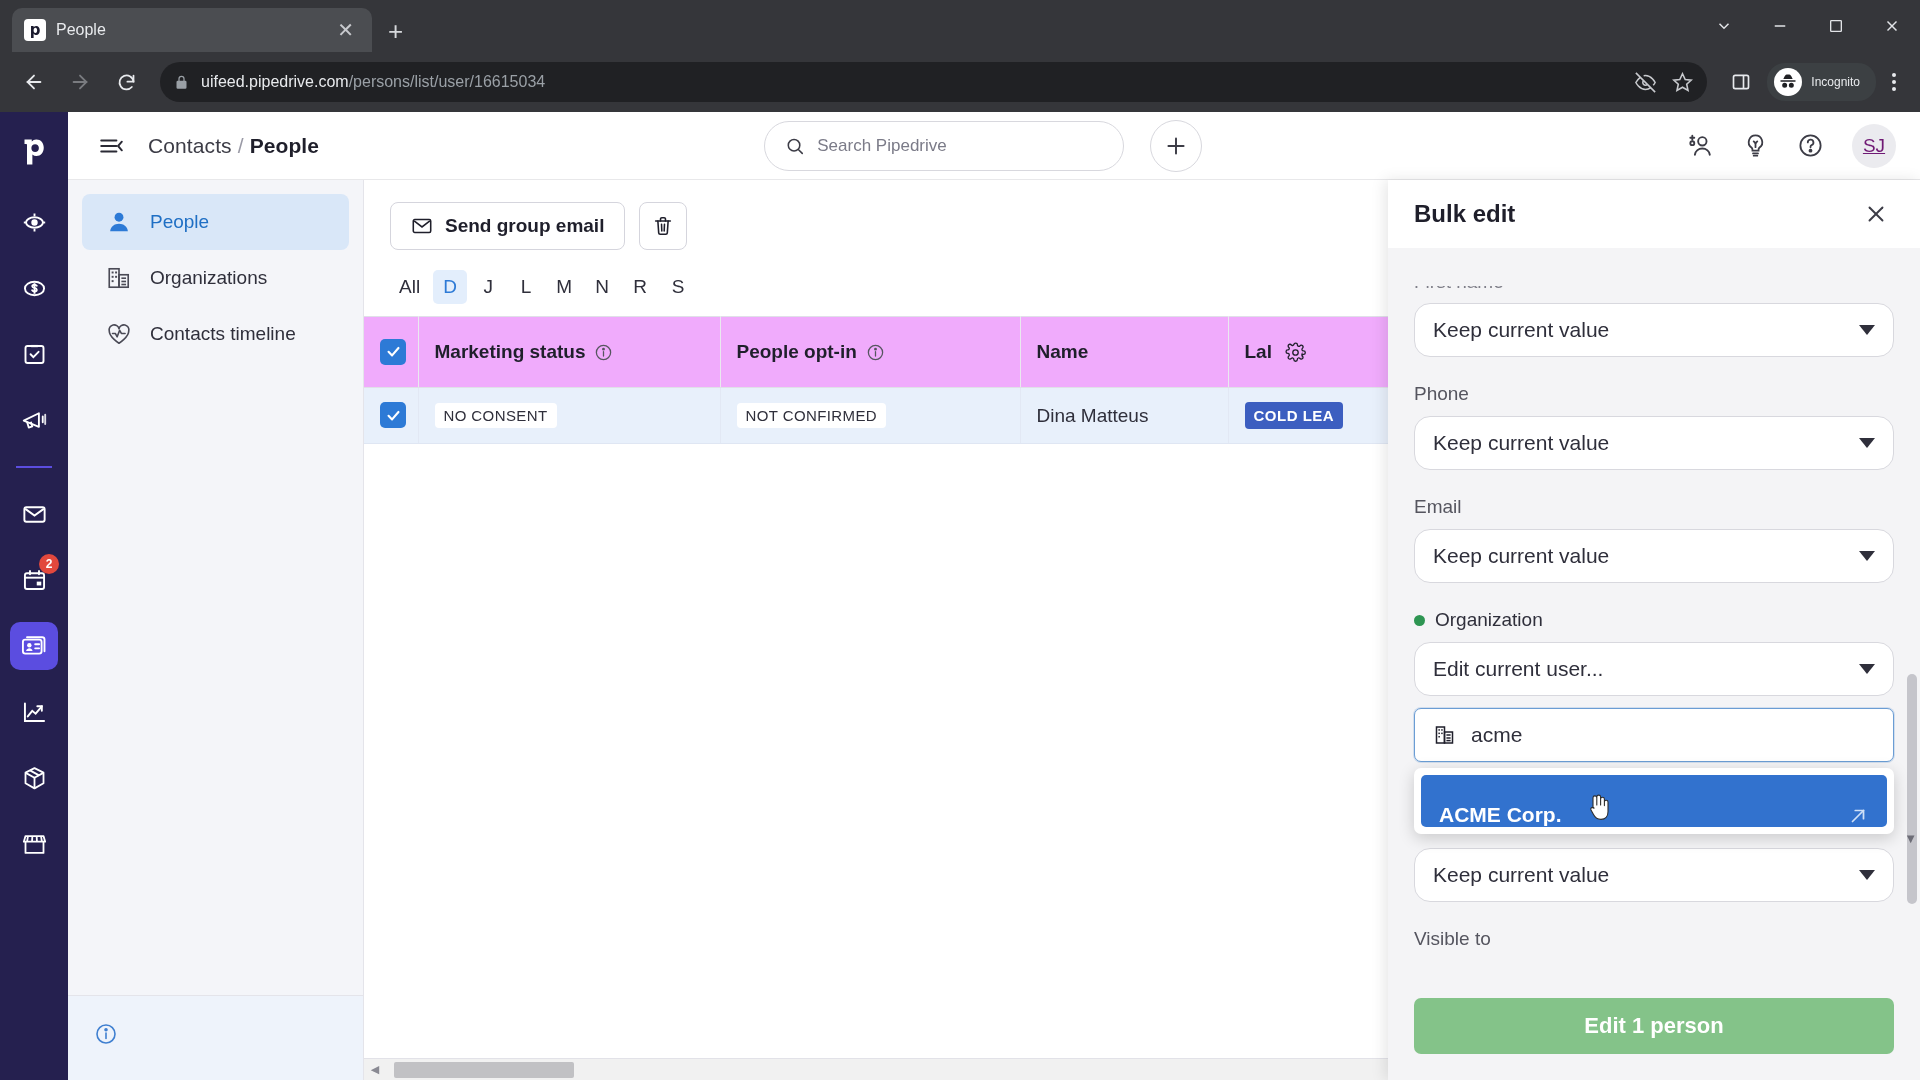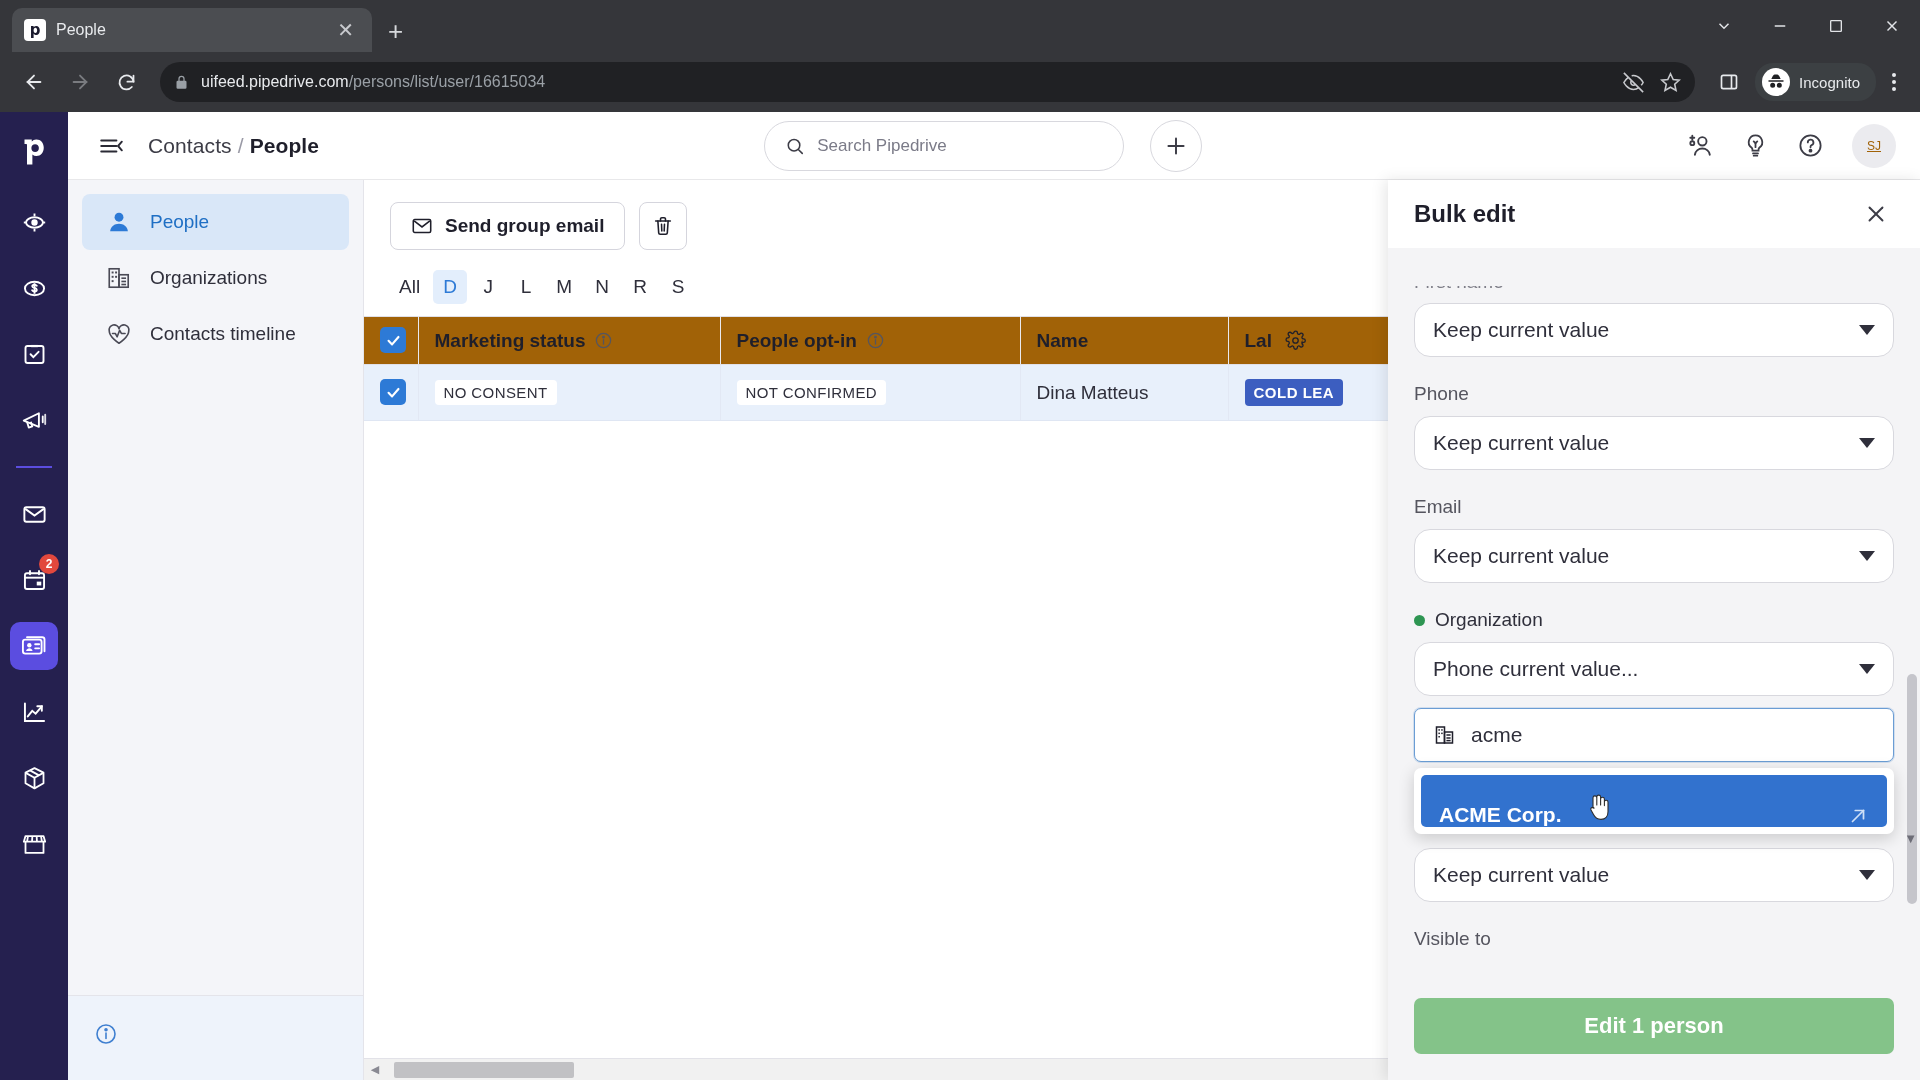--- a/index.html
+++ b/index.html
@@ -37,21 +37,21 @@
     flex: 1; height: 40px; background: #202124; border-radius: 20px; display: flex;
     align-items: center; padding: 0 14px; gap: 12px; margin: 0 8px; min-width: 0;
   }
   .omni-url { font-size: 16px; color: #9aa0a6; white-space: nowrap; overflow: hidden; }
   .omni-url b { color: #e8eaed; font-weight: 400; }
   .omni-right { display: flex; align-items: center; gap: 16px; margin-left: auto; }
   .incognito-pill {
     display: flex; align-items: center; gap: 9px; background: #3c4043;
     border-radius: 18px; padding: 5px 16px 5px 7px; cursor: pointer;
   }
-  .incognito-pill span { color: #e8eaed; font-size: 15px; }
+  .incognito-pill span { color: #e8eaed; font-size: 12px; }
   .inc-avatar { width: 28px; height: 28px; border-radius: 50%; background: #fff; display:flex; align-items:center; justify-content:center; }
   .kebab { color: #e8eaed; padding: 0 10px; cursor: pointer; display: flex; flex-direction: column; gap: 3px; align-items: center; }
   .kebab i { width: 4px; height: 4px; border-radius: 50%; background: #e8eaed; display: block; }
 
   
   .app { display: flex; height: 968px; width: 100%; position: relative; background: #fff; }
 
   
   .rail { width: 68px; background: #25204f; display: flex; flex-direction: column; align-items: center; padding-top: 16px; flex-shrink: 0; }
   .rail-item { width: 48px; height: 48px; display: flex; align-items: center; justify-content: center; margin-bottom: 18px; border-radius: 10px; cursor: pointer; position: relative; color: #fff; }
@@ -82,22 +82,22 @@
     font-family: "Liberation Sans", sans-serif; background: transparent;
   }
   .search-box input::placeholder { color: #7b7b88; }
   .add-btn {
     width: 52px; height: 52px; border-radius: 50%; border: 1px solid #d8d8de;
     display: flex; align-items: center; justify-content: center; margin-left: 26px; cursor: pointer; background:#fff;
   }
   .appbar-icons { display: flex; align-items: center; gap: 28px; margin-left: auto; padding-left: 40px; }
   .appbar-icons .ic { cursor: pointer; color: #3c3c46; display: flex; }
   .user-avatar {
-    width: 44px; height: 44px; border-radius: 50%; background: #ebebef; color: #a16207;
-    display: flex; align-items: center; justify-content: center; font-size: 12px; cursor: pointer; text-decoration: underline;
+    width: 44px; height: 44px; border-radius: 50%; background: #ebebef; color: #701a75;
+    display: flex; align-items: center; justify-content: center; font-size: 19px; cursor: pointer; text-decoration: underline;
   }
 
   
   .body-split { flex: 1; display: flex; min-height: 0; position: relative; }
 
   .subnav { width: 296px; background: #f4f5f9; border-right: 1px solid #e4e4ea; display: flex; flex-direction: column; flex-shrink: 0; padding-top: 14px; }
   .subnav-item { display: flex; align-items: center; gap: 18px; height: 56px; padding: 0 24px; margin: 0 14px; border-radius: 8px; cursor: pointer; color: #2f2f3b; font-size: 19px; }
   .subnav-item.active { background: #d9e7f8; color: #1f6fc4; }
   .subnav-item .ic { display: flex; flex-shrink: 0; }
   .subnav-spacer { flex: 1; }
@@ -124,21 +124,21 @@
   .alpha-row { display: flex; align-items: center; gap: 4px; padding: 20px 26px 12px 26px; }
   .alpha {
     min-width: 34px; height: 34px; padding: 0 9px; border-radius: 5px; display: flex;
     align-items: center; justify-content: center; font-size: 19px; color: #2f2f3b; cursor: pointer;
   }
   .alpha.active { background: #e3eefc; color: #2d7ad6; }
 
   .table-wrap { flex: 1; overflow: hidden; position: relative; }
   table.grid { width: 1560px; border-collapse: collapse; table-layout: fixed; }
   table.grid th {
-    height: 48px; background: #a16207; border-top: 1px solid #e0e0e8; border-bottom: 1px solid #e0e0e8;
+    height: 71px; background: #f0abfc; border-top: 1px solid #e0e0e8; border-bottom: 1px solid #e0e0e8;
     border-right: 1px solid #e9e9ef; text-align: left; padding: 0 16px; font-size: 19px;
     font-weight: bold; color: #1f1f2b; white-space: nowrap; overflow: hidden;
   }
   table.grid td {
     height: 56px; border-bottom: 1px solid #dfe6f3; border-right: 1px solid #e2e8f4;
     padding: 8px 16px; font-size: 19px; color: #2f2f3b; background: #e8f0fb; white-space: nowrap; overflow: hidden;
   }
   th.cb, td.cb { width: 54px; padding: 0; text-align: center; }
   .th-flex { display: flex; align-items: center; gap: 9px; }
   .checkbox {
@@ -698,21 +698,21 @@
                 <span class="caret"></span>
               </div>
             </div>
 
             <div class="field" style="margin-bottom:18px;">
               <div class="field-label org">
                 <span class="green-dot"></span>
                 <span class="lbl-txt">Organization</span>
               </div>
               <div class="select">
-                <span>Phone current value...</span>
+                <span>Edit current user...</span>
                 <span class="caret"></span>
               </div>
 
               <div class="combo-input">
                 <span style="display:flex;flex-shrink:0;">
                   <svg width="24" height="24" viewBox="0 0 24 24" fill="none" stroke="#1f1f2b" stroke-width="1.5">
                       <rect x="3.5" y="4" width="8" height="16"></rect>
                       <rect x="11.5" y="9" width="8" height="11"></rect>
                       <rect x="5.4" y="6.2" width="1.5" height="1.5" fill="#1f1f2b" stroke="none"></rect>
                       <rect x="8.2" y="6.2" width="1.5" height="1.5" fill="#1f1f2b" stroke="none"></rect>

